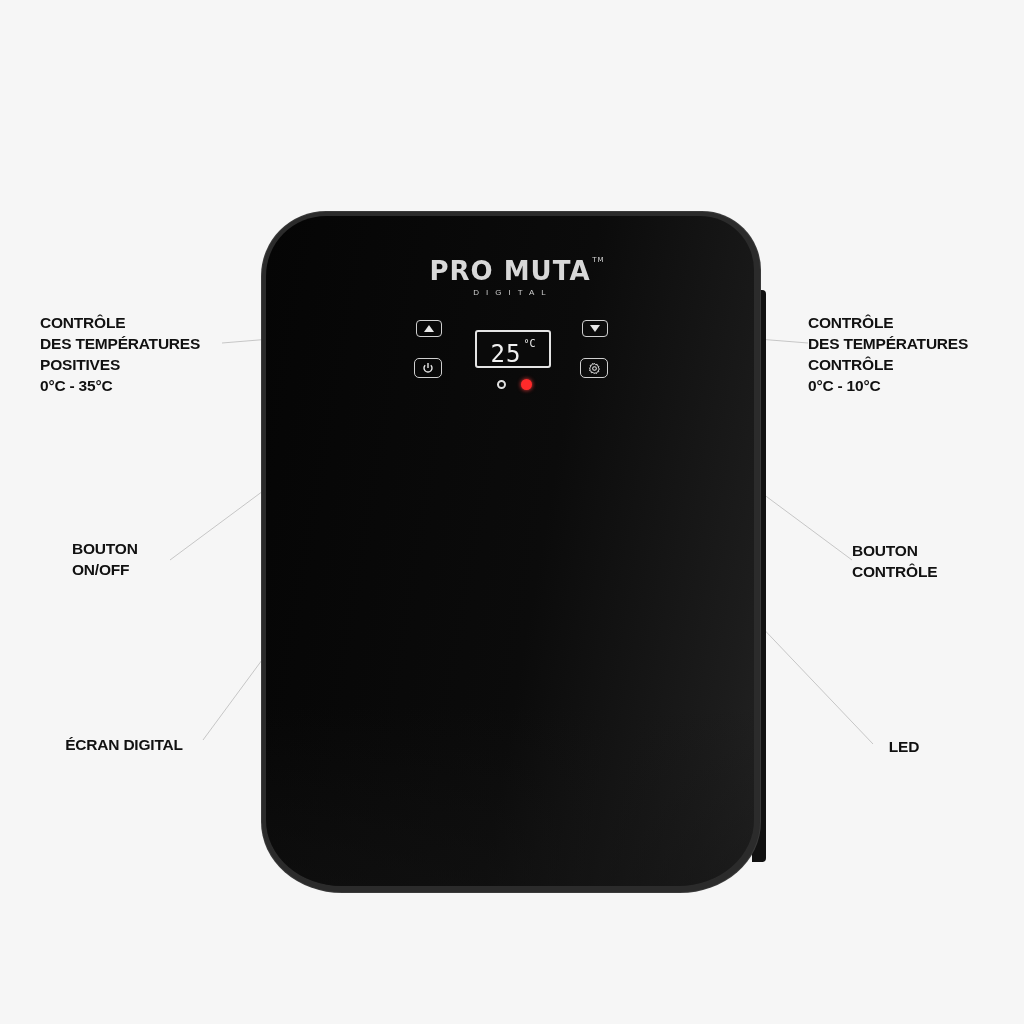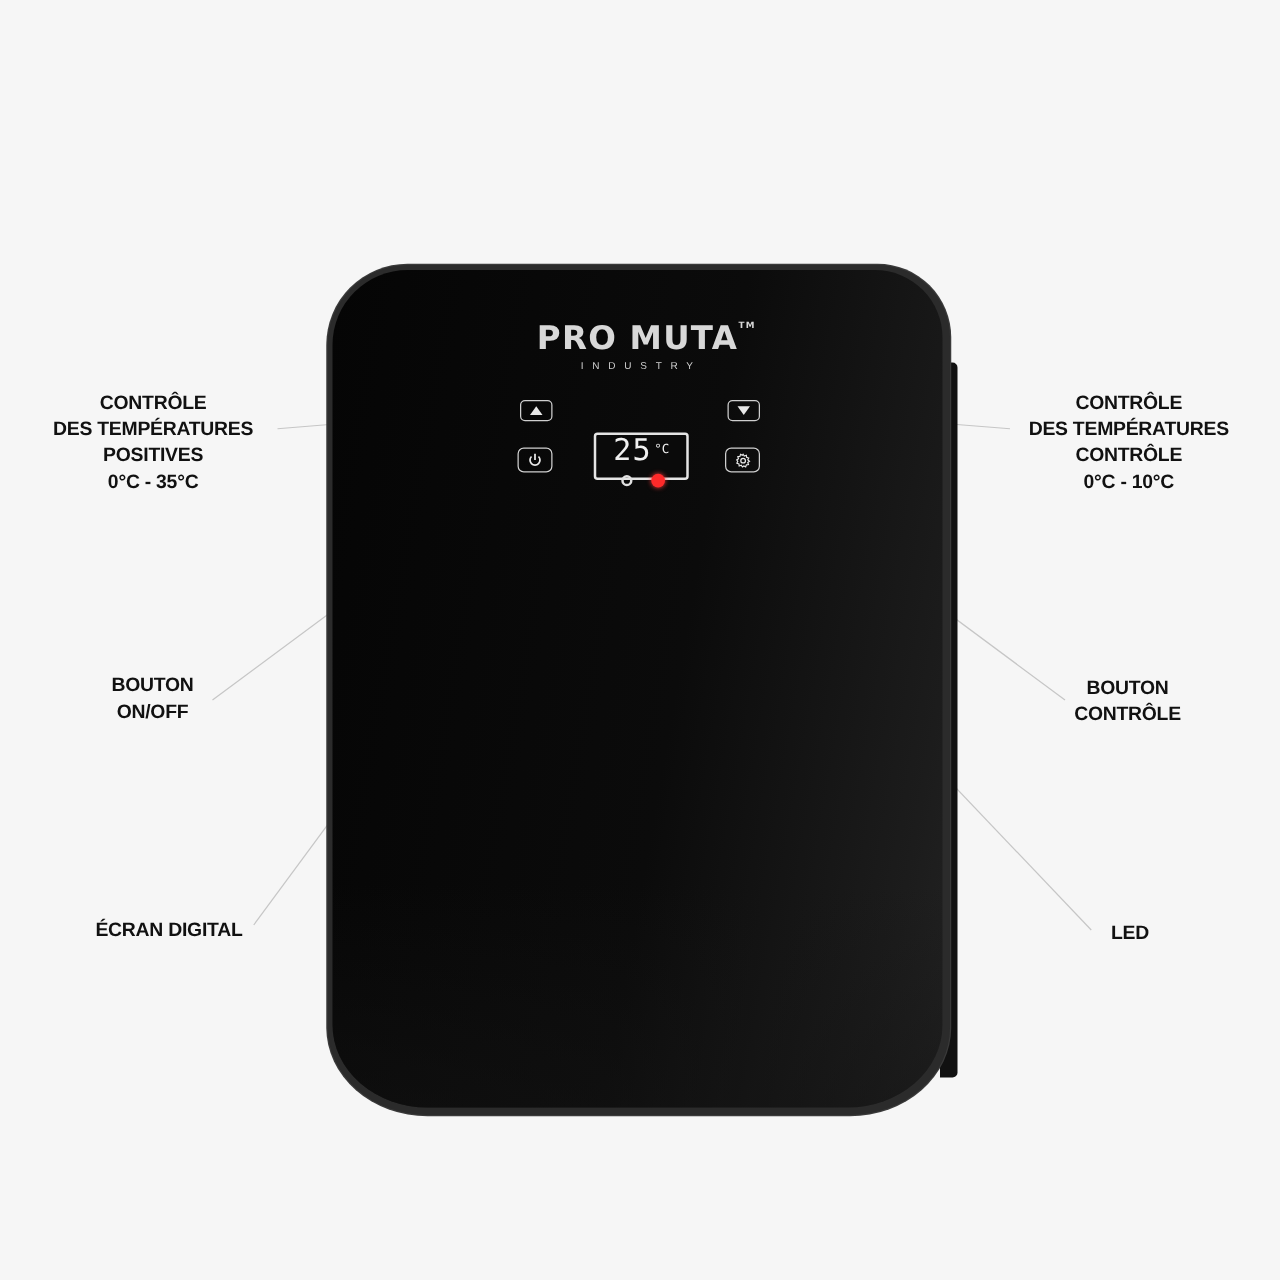--- a/index.html
+++ b/index.html
@@ -65,21 +65,21 @@
       font-weight: bold;
       font-size: 26px;
       letter-spacing: 1px;
       position: relative;
     }
     .brand-tm {
       position: absolute;
       right: -14px;
       top: 0px;
       font-size: 7px;
-      font-weight: bold;
+      font-weight: normal;
     }
     .brand-sub {
       font-size: 8px;
       letter-spacing: 7px;
       margin-top: 2px;
       color: #cfcfcf;
       padding-left: 6px;
     }
     .ctrl-btn {
       position: absolute;
@@ -110,24 +110,23 @@
       position: absolute;
       left: 209px;
       top: 114px;
       width: 76px;
       height: 38px;
       border: 2px solid #e4e4e4;
       border-radius: 3px;
       box-sizing: border-box;
       background: #0a0a0a;
       display: flex;
-      align-items: flex-start;
+      align-items: flex-end;
       justify-content: center;
       color: #f0f0f0;
-      margin-top: 16px;
     }
     .display-value {
       font-family: "DejaVu Sans Mono", monospace;
       font-size: 24px;
       letter-spacing: 1px;
       font-weight: normal;
       line-height: 1;
     }
     .display-unit {
       font-family: "DejaVu Sans Mono", monospace;
@@ -153,21 +152,20 @@
       box-shadow: 0 0 4px #ff3b3b;
     }
     
     .label {
       position: absolute;
       font-family: "Liberation Sans", sans-serif;
       font-weight: bold;
       font-size: 15.5px;
       line-height: 21px;
       color: #111;
-      text-align: center;
       letter-spacing: -0.2px;
     }
     .label .line { display: block; white-space: nowrap; }
     svg.leaders {
       position: absolute;
       left: 0; top: 0;
       width: 1024px; height: 1024px;
       pointer-events: none;
     }
   </style>
@@ -188,21 +186,21 @@
   </svg>
 
   <div class="device-back"></div>
   <div class="device">
     <div class="device-face">
       <div class="brand">
         <div class="brand-name">
           <span>PRO MUTA</span>
           <span class="brand-tm">TM</span>
         </div>
-        <div class="brand-sub">INDUSTRY</div>
+        <div class="brand-sub">DIGITAL</div>
       </div>
 
       <div class="ctrl-btn" style="left:150px; top:104px;">
         <span class="tri-up"></span>
       </div>
 
       <div class="ctrl-btn" style="left:316px; top:104px;">
         <span class="tri-down"></span>
       </div>
 
@@ -247,21 +245,21 @@
   <div class="label" style="left:72px; top:538px; width:100px;">
     <span class="line">BOUTON</span>
     <span class="line">ON/OFF</span>
   </div>
 
   <div class="label" style="left:852px; top:540px; width:100px;">
     <span class="line">BOUTON</span>
     <span class="line">CONTRÔLE</span>
   </div>
 
-  <div class="label" style="left:54px; top:734px; width:140px; text-align:right;">
+  <div class="label" style="left:54px; top:734px; width:140px; text-align:center;">
     <span class="line">ÉCRAN DIGITAL</span>
   </div>
 
   <div class="label" style="left:884px; top:736px; width:40px; text-align:center;">
     <span class="line">LED</span>
   </div>
 
 </div>
 
 </body></html>

